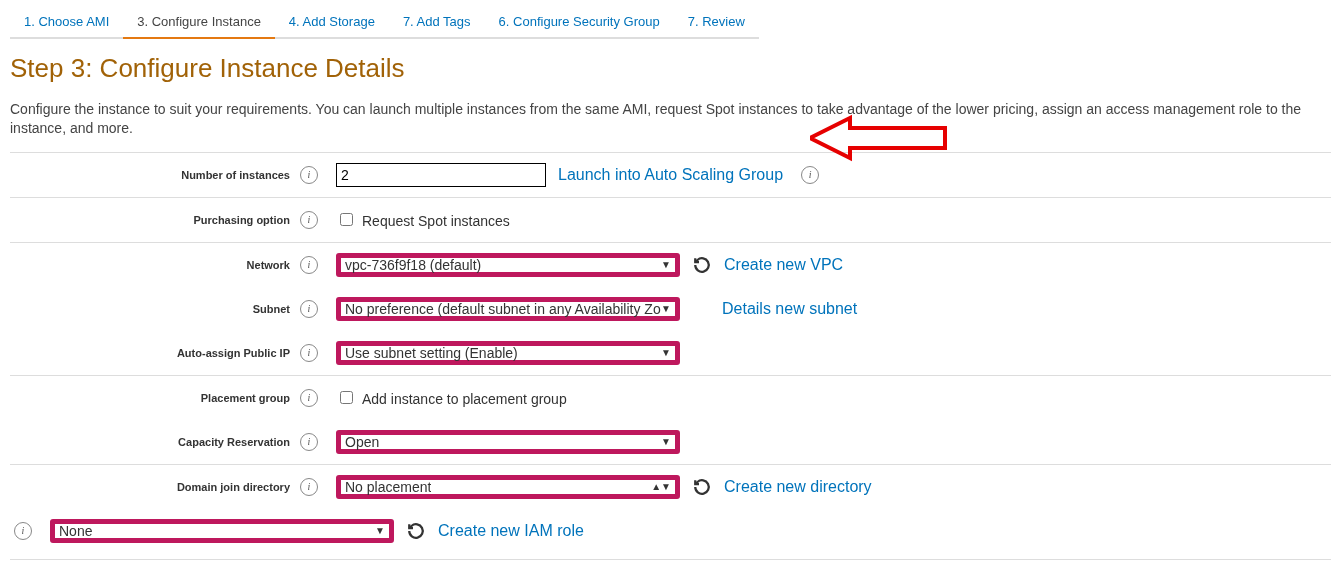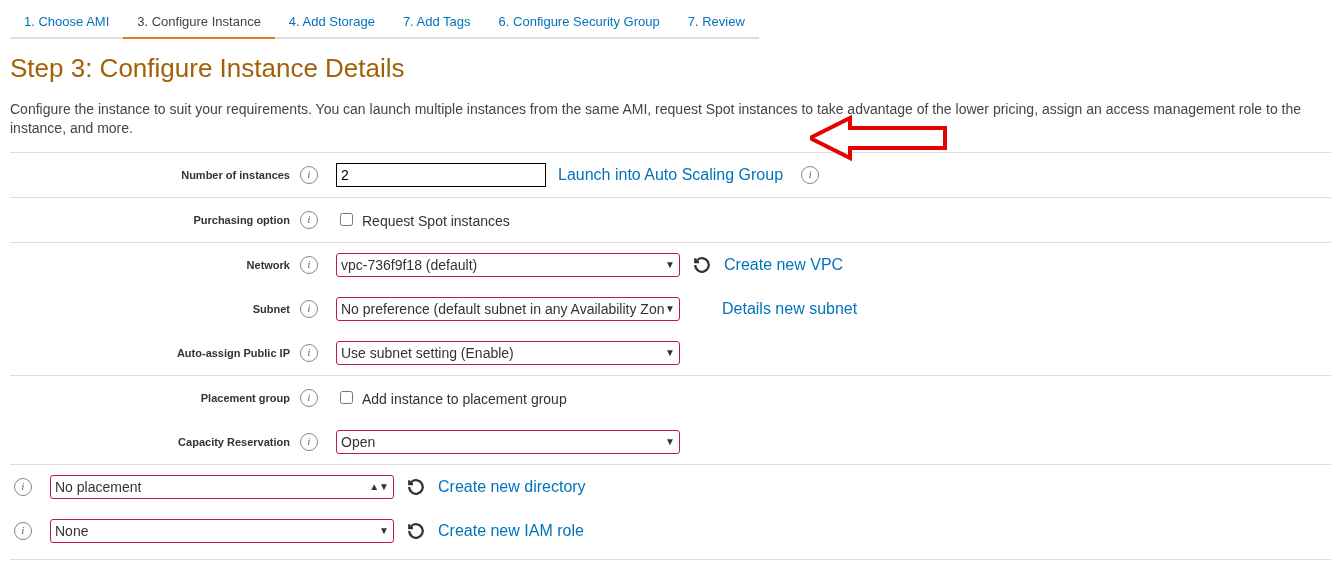--- a/index.html
+++ b/index.html
@@ -100,21 +100,21 @@
     display: flex;
     align-items: flex-end;
     gap: 6px;
     font-size: 14px;
   }
   .select-wrap {
     display: flex;
     align-items: center;
     width: 344px;
     height: 24px;
-    border: 1px solid #be185d;
+    border: 5px solid #be185d;
     border-radius: 3px;
     background: #fff;
     padding: 0 4px;
     justify-content: space-between;
     font-size: 14px;
     cursor: pointer;
     box-sizing: border-box;
   }
   .select-wrap .val {
     white-space: nowrap;
@@ -281,20 +281,21 @@
       <div class="select-wrap">
         <span class="val">Open</span>
         <span class="select-caret">▼</span>
       </div>
     </div>
   </div>
 </div>
 
 <div class="form-block">
   <div class="form-row">
+    <div class="form-label">Domain join directory</div>
     <span class="info-icon">i</span>
     <div class="control-cell">
       <div class="select-wrap">
         <span class="val">No placement</span>
         <span class="select-caret">▲▼</span>
       </div>
       <span class="refresh-icon">
         <svg width="18" height="18" viewBox="0 0 24 24" fill="none" stroke="#333" stroke-width="3">
             <path d="M3 12a9 9 0 1 0 3-6.7L3 8"></path>
             <polyline points="3 3 3 8 8 8"></polyline>

